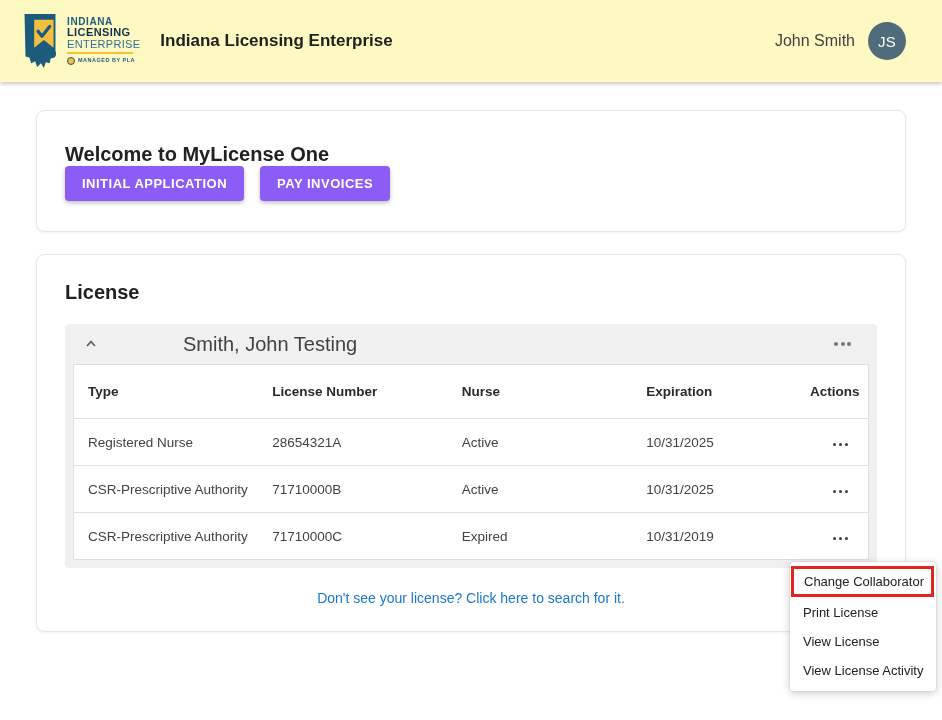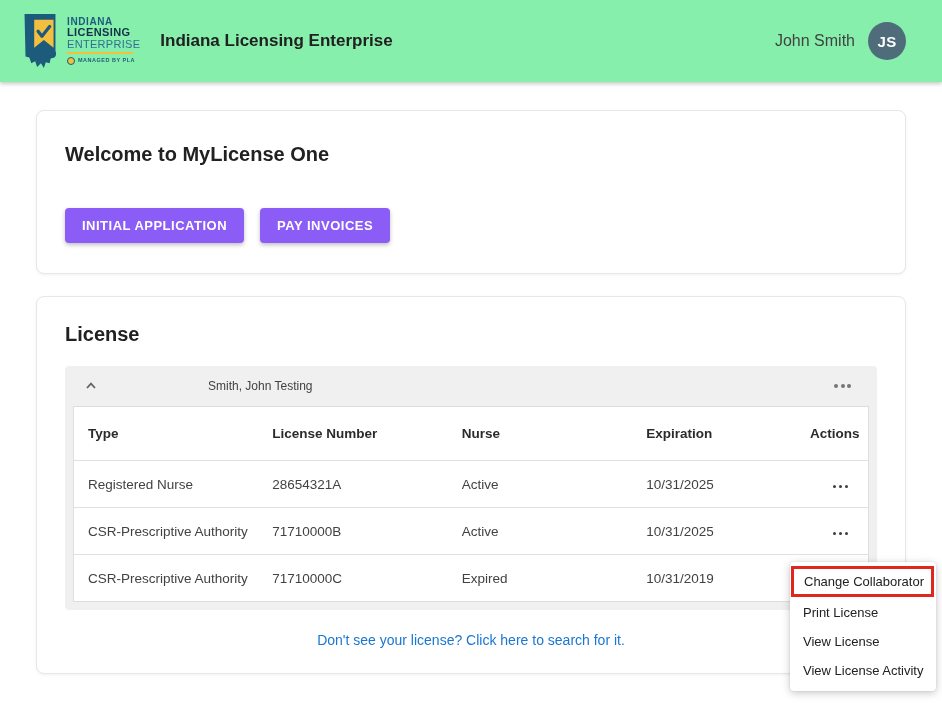--- a/index.html
+++ b/index.html
@@ -9,21 +9,21 @@
     min-height: 720px;
     background: #ffffff;
     font-family: "Liberation Sans", sans-serif;
     color: #424242;
     overflow: hidden;
   }
 
   
   .app-header {
     height: 82px;
-    background: #86efac;
+    background: #fef9c3;
     box-shadow: 0 2px 4px rgba(0,0,0,0.22);
     display: flex;
     align-items: center;
     padding: 0 36px 0 18px;
     position: relative;
     z-index: 2;
   }
   .logo { display: flex; align-items: center; gap: 5px; }
   .logo svg { display: block; }
   .logo-text { display: flex; flex-direction: column; line-height: 1.02; }
@@ -37,53 +37,53 @@
     border: 1.5px solid #1d5b7c; background: #f3bf3f; flex: 0 0 auto;
   }
   .logo-tagline span { font-size: 5.5px; font-weight: 700; color: #1d5b7c; letter-spacing: 0.5px; }
   .page-title { font-size: 17px; font-weight: 700; color: #212121; margin-left: 20px; }
   .header-spacer { flex: 1; }
   .user-name { font-size: 16px; color: #424242; margin-right: 13px; margin-left: 25px; }
   .avatar {
     width: 38px; height: 38px; border-radius: 50%;
     background: #4e6c79; color: #fff;
     display: flex; align-items: center; justify-content: center;
-    font-size: 15px; font-weight: 700; letter-spacing: 0.3px;
+    font-size: 15px; font-weight: 400; letter-spacing: 0.3px;
     cursor: pointer;
   }
 
   
   main { padding: 28px 36px 0; }
   .card {
     background: #fff;
     border: 1px solid #e7e7e7;
     border-radius: 8px;
     box-shadow: 0 1px 3px rgba(0,0,0,0.06);
   }
   .card h2 { font-size: 20px; font-weight: 700; color: #212121; }
 
   .welcome-card { padding: 32px 28px 30px; margin-bottom: 22px; }
-  .welcome-card h2 { margin-bottom: 42px; }
+  .welcome-card h2 { }
   .btn-row { display: flex; gap: 16px; }
   .btn {
     background: #8b5cf6; color: #fff; border: none; border-radius: 4px;
     font-family: "Liberation Sans", sans-serif;
     font-size: 13px; font-weight: 700; letter-spacing: 0.5px;
     padding: 10px 17px; cursor: pointer;
     box-shadow: 0 2px 4px rgba(0,0,0,0.25);
   }
 
   .licenses-card { padding: 26px 28px 12px; }
   .licenses-card h2 { margin-bottom: 20px; }
 
   
   .group { background: #f0f0f0; border-radius: 4px; padding-bottom: 8px; }
   .group-header { height: 40px; display: flex; align-items: center; padding: 0 24px 0 18px; }
   .collapse-btn { background: none; border: none; cursor: pointer; display: flex; padding: 0; }
-  .group-name { margin-left: 109px; font-size: 12px; color: #424242; }
+  .group-name { margin-left: 84px; font-size: 20px; color: #424242; }
   .group-spacer { flex: 1; }
 
   .dots { display: inline-flex; gap: 2.5px; align-items: center; cursor: pointer; background: none; border: none; padding: 4px 2px; }
   .dots i { width: 3.5px; height: 3.5px; border-radius: 50%; background: #3d3d3d; display: block; }
   .dots.gray i { background: #757575; width: 4px; height: 4px; }
 
   .table-wrap { margin: 0 8px; }
   table {
     width: 100%; border-collapse: collapse; table-layout: fixed;
     background: #fff; border: 1px solid #dedede;

